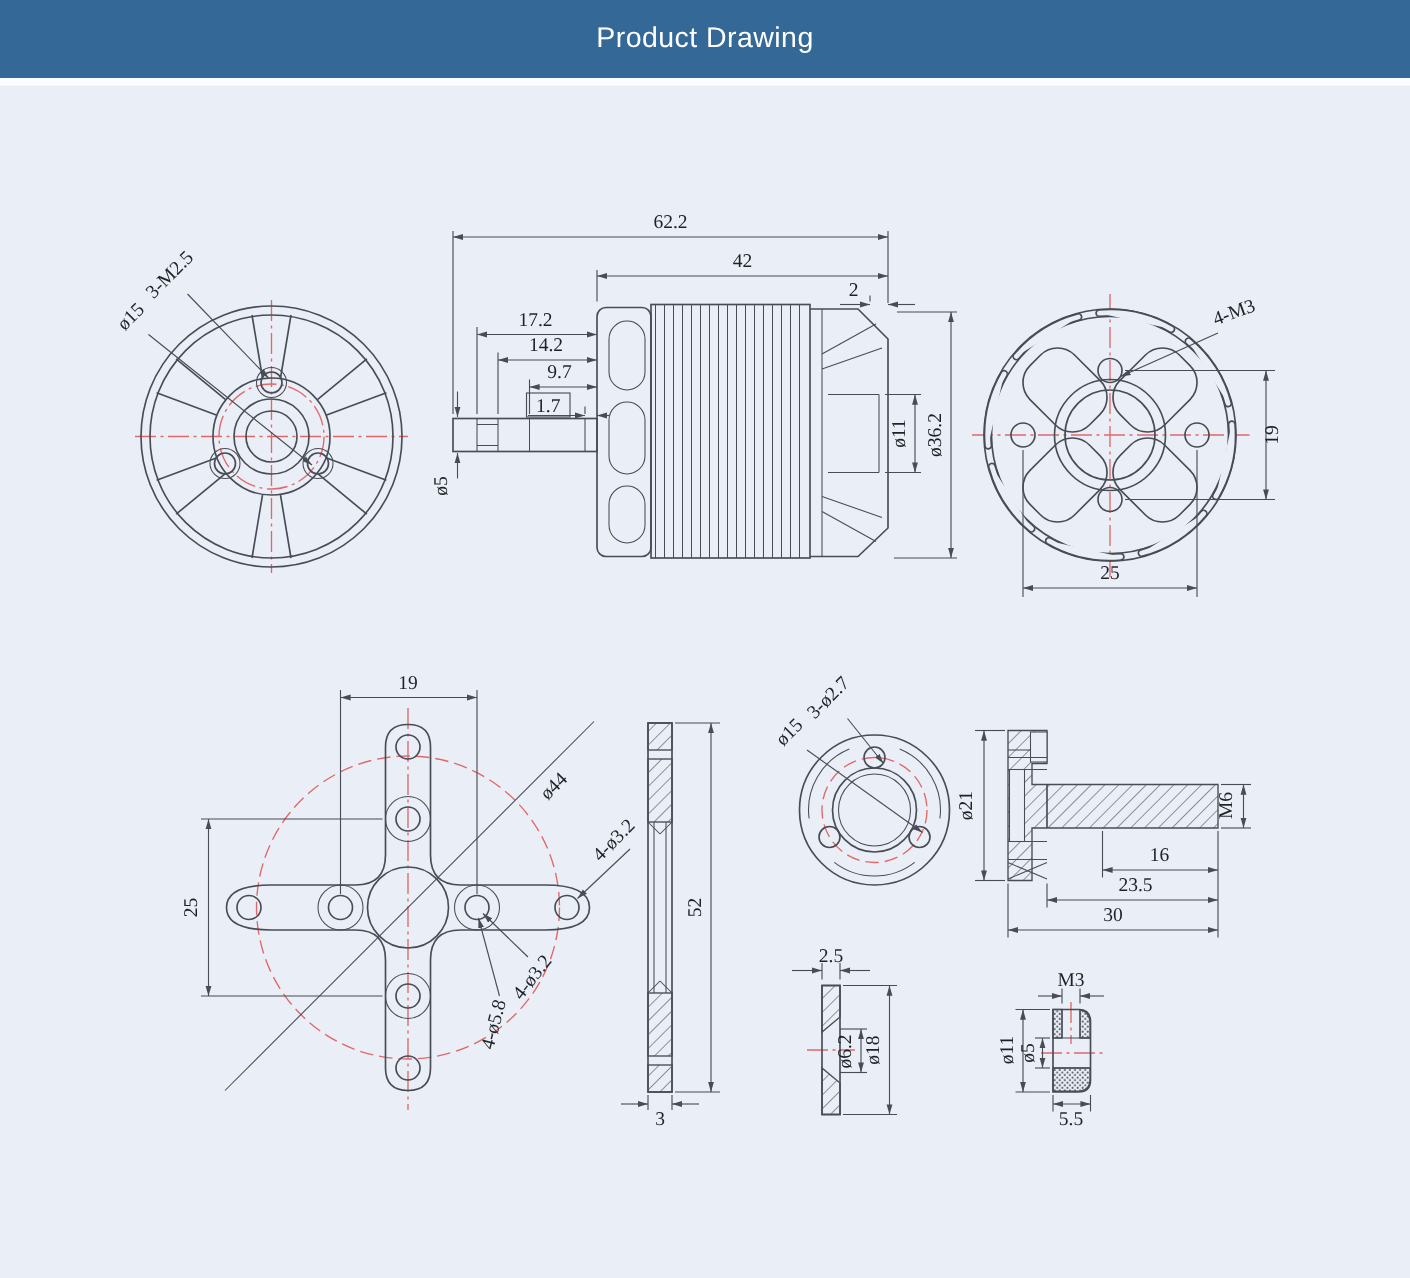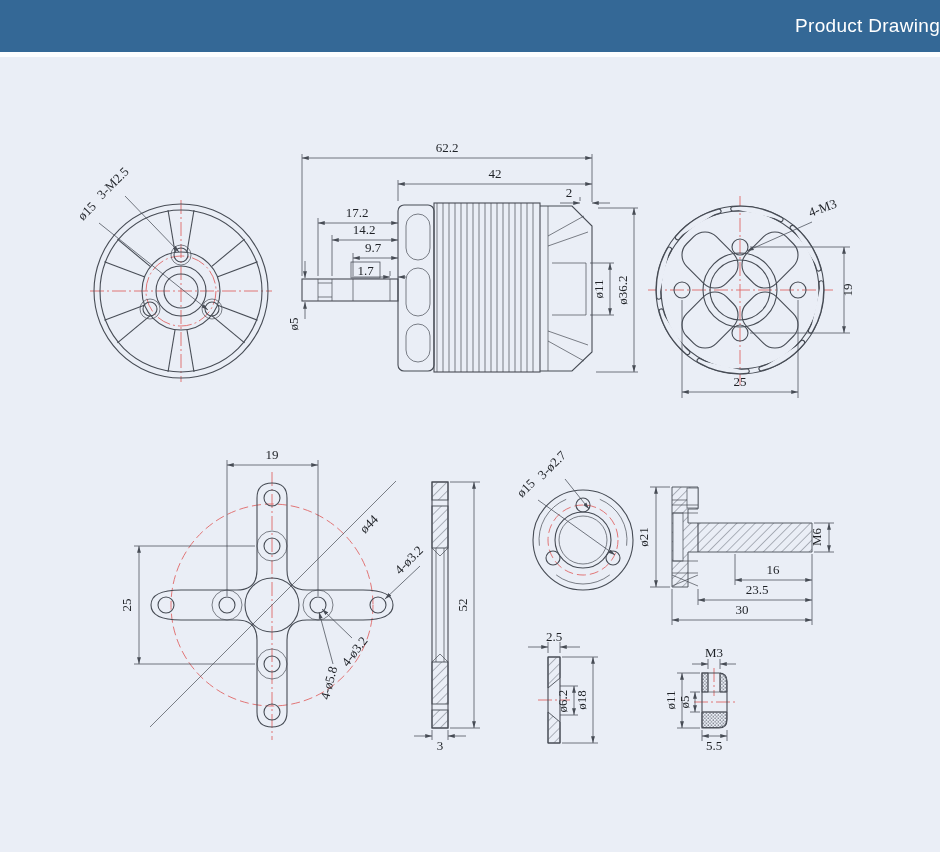--- a/index.html
+++ b/index.html
@@ -1,20 +1,20 @@
 <!DOCTYPE html>
 <html style="--header_bg: #346896; --background: #eaeef6; --line: #474c55; --accent_red: #e06868; --title_fg: #ffffff;"><head>
 <meta charset="utf-8">
 <style>
   :root{
     --header_bg:#346896; --background:#eaeef6; --line:#474c55; --accent_red:#e06868; --title_fg:#ffffff;
   }
   html,body{margin:0;padding:0;}
   body{width:940px;height:852px;background:var(--background);font-family:"Liberation Sans",sans-serif;overflow:hidden;}
-  .header{height:52px;background:var(--header_bg);display:flex;align-items:center;justify-content:flex-end;}
+  .header{height:52px;background:var(--header_bg);display:flex;align-items:center;justify-content:center;}
   .header .title{color:var(--title_fg);font-size:19px;letter-spacing:.3px;font-family:"Liberation Sans",sans-serif;}
   .gap{height:5px;background:#fcfdfe;}
   svg text{font-family:"Liberation Serif","DejaVu Serif",serif;font-size:13px;fill:#1e2126;text-anchor:middle;}
   .ln{stroke:var(--line);stroke-width:1.1;fill:none;}
   .tn{stroke:var(--line);stroke-width:0.7;fill:none;}
   .dim{stroke:var(--line);stroke-width:0.75;fill:none;}
   .dd{marker-start:url(#ar);marker-end:url(#ar);}
   .de{marker-end:url(#ar);}
   .red{stroke:var(--accent_red);stroke-width:0.9;fill:none;}
   .cdash{stroke-dasharray:14 3 2 3;}

